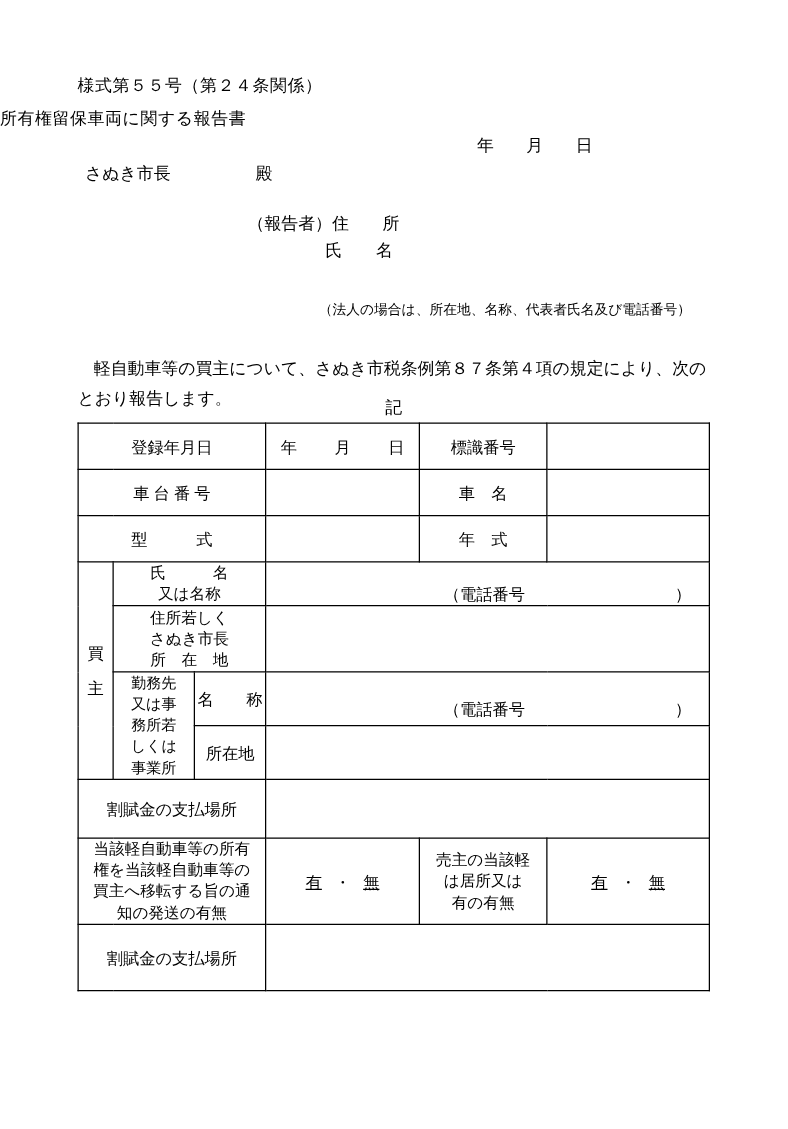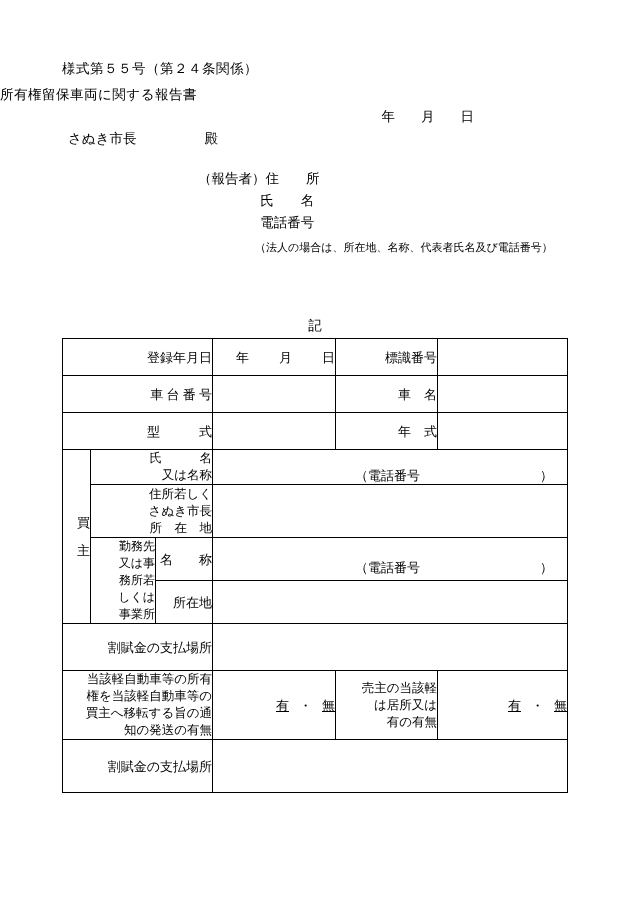--- a/index.html
+++ b/index.html
@@ -103,21 +103,21 @@
     left: 62px;
     top: 338px;
     width: 505px;
     border-collapse: collapse;
     table-layout: fixed;
     font-size: 13px;
   }
   table.main td {
     border: 1px solid #000000;
     padding: 0;
-    text-align: right;
+    text-align: center;
     vertical-align: middle;
     line-height: 17px;
   }
   .h36 { height: 36px; }
   .h34 { height: 34px; }
 
   .cell-empty { }
 
   .side-label {
     width: 28px;
@@ -184,27 +184,25 @@
     <span>さぬき市長</span><span class="dono">殿</span>
   </div>
 
   <div class="reporter">
     <div class="row">
       <span>（報告者）</span><span>住　　所</span>
     </div>
     <div class="row" style="padding-left:57px">
       <span>氏　　名</span>
     </div>
-    <div class="row" style="padding-left:57px">
-      <span>電話番号</span>
-    </div>
   </div>
 
   <div class="note">（法人の場合は、所在地、名称、代表者氏名及び電話番号）</div>
 
+  <div class="body-text">軽自動車等の買主について、さぬき市税条例第８７条第４項の規定により、次のとおり報告します。</div>
 
   <div class="ki">記</div>
 
   <table class="main">
     <colgroup>
       <col style="width:28px">
       <col style="width:65px">
       <col style="width:57px">
       <col style="width:123px">
       <col style="width:64px">

